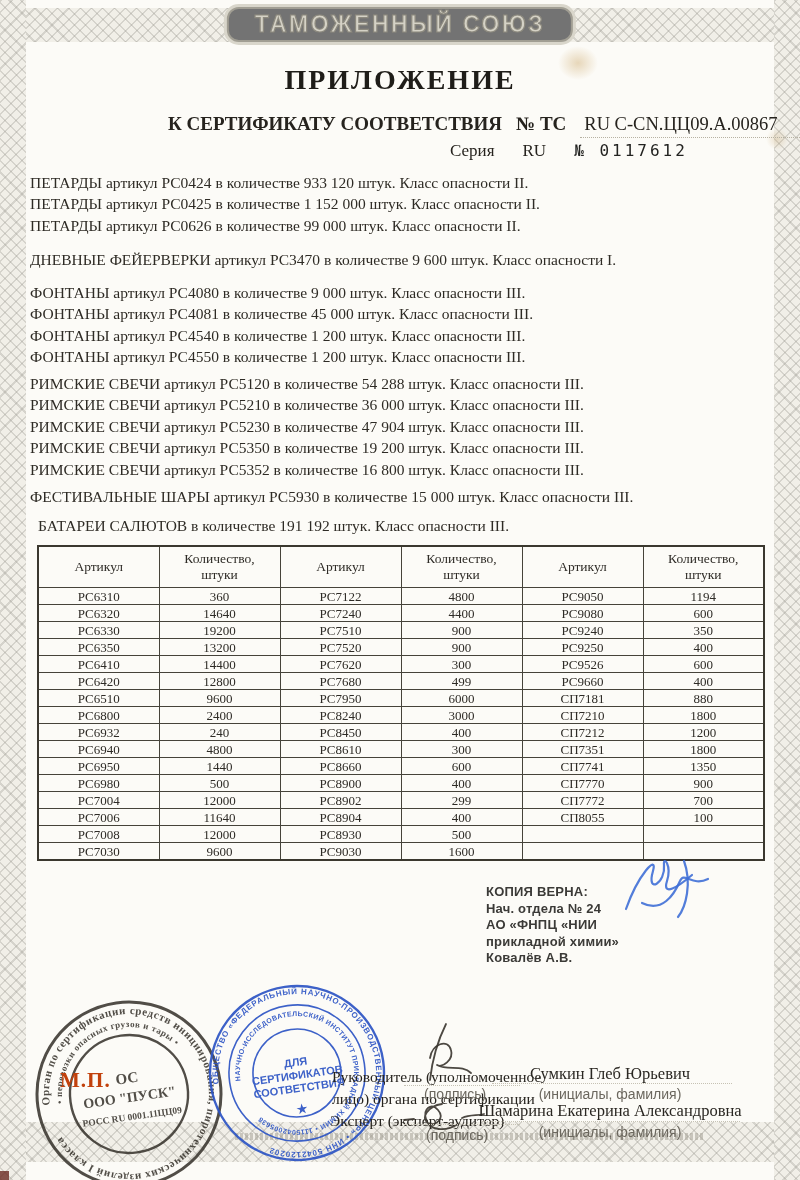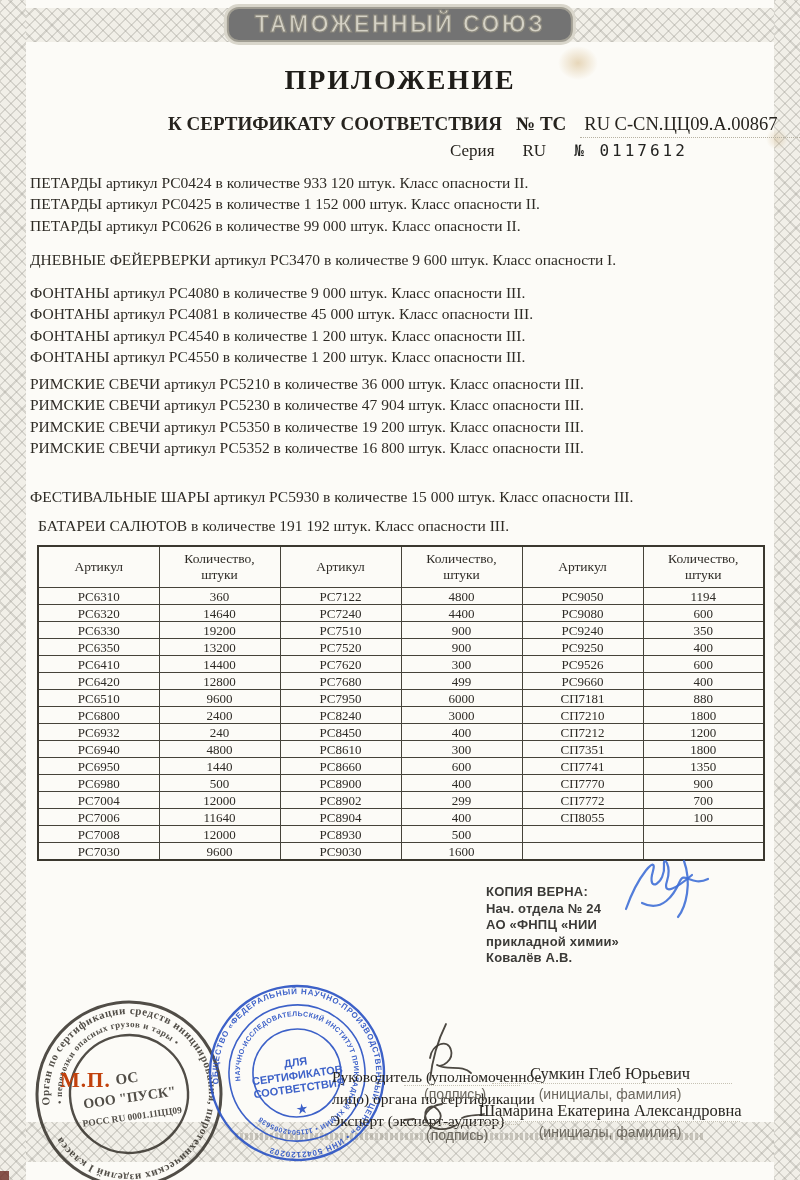--- a/index.html
+++ b/index.html
@@ -174,20 +174,21 @@
     </div>
   <div class="pgroup g3">
 
   <p class="pline">ФОНТАНЫ артикул РС4080 в количестве 9 000 штук. Класс опасности III.</p>
       <p class="pline">ФОНТАНЫ артикул РС4081 в количестве 45 000 штук. Класс опасности III.</p>
       <p class="pline">ФОНТАНЫ артикул РС4540 в количестве 1 200 штук. Класс опасности III.</p>
       <p class="pline">ФОНТАНЫ артикул РС4550 в количестве 1 200 штук. Класс опасности III.</p>
     </div>
   <div class="pgroup g4">
 
+  <p class="pline">РИМСКИЕ СВЕЧИ артикул РС5120  в количестве 54 288 штук. Класс опасности III.</p>
       <p class="pline">РИМСКИЕ СВЕЧИ артикул РС5210 в количестве 36 000 штук. Класс опасности III.</p>
       <p class="pline">РИМСКИЕ СВЕЧИ артикул РС5230 в количестве 47 904 штук. Класс опасности III.</p>
       <p class="pline">РИМСКИЕ СВЕЧИ артикул РС5350 в количестве 19 200 штук. Класс опасности III.</p>
       <p class="pline">РИМСКИЕ СВЕЧИ артикул РС5352 в количестве 16 800 штук. Класс опасности III.</p>
     </div>
   <div class="pgroup g5">
 
   <p class="pline">ФЕСТИВАЛЬНЫЕ ШАРЫ артикул РС5930 в количестве 15 000 штук. Класс опасности III.</p>
     </div>
   <div class="pgroup g6">

